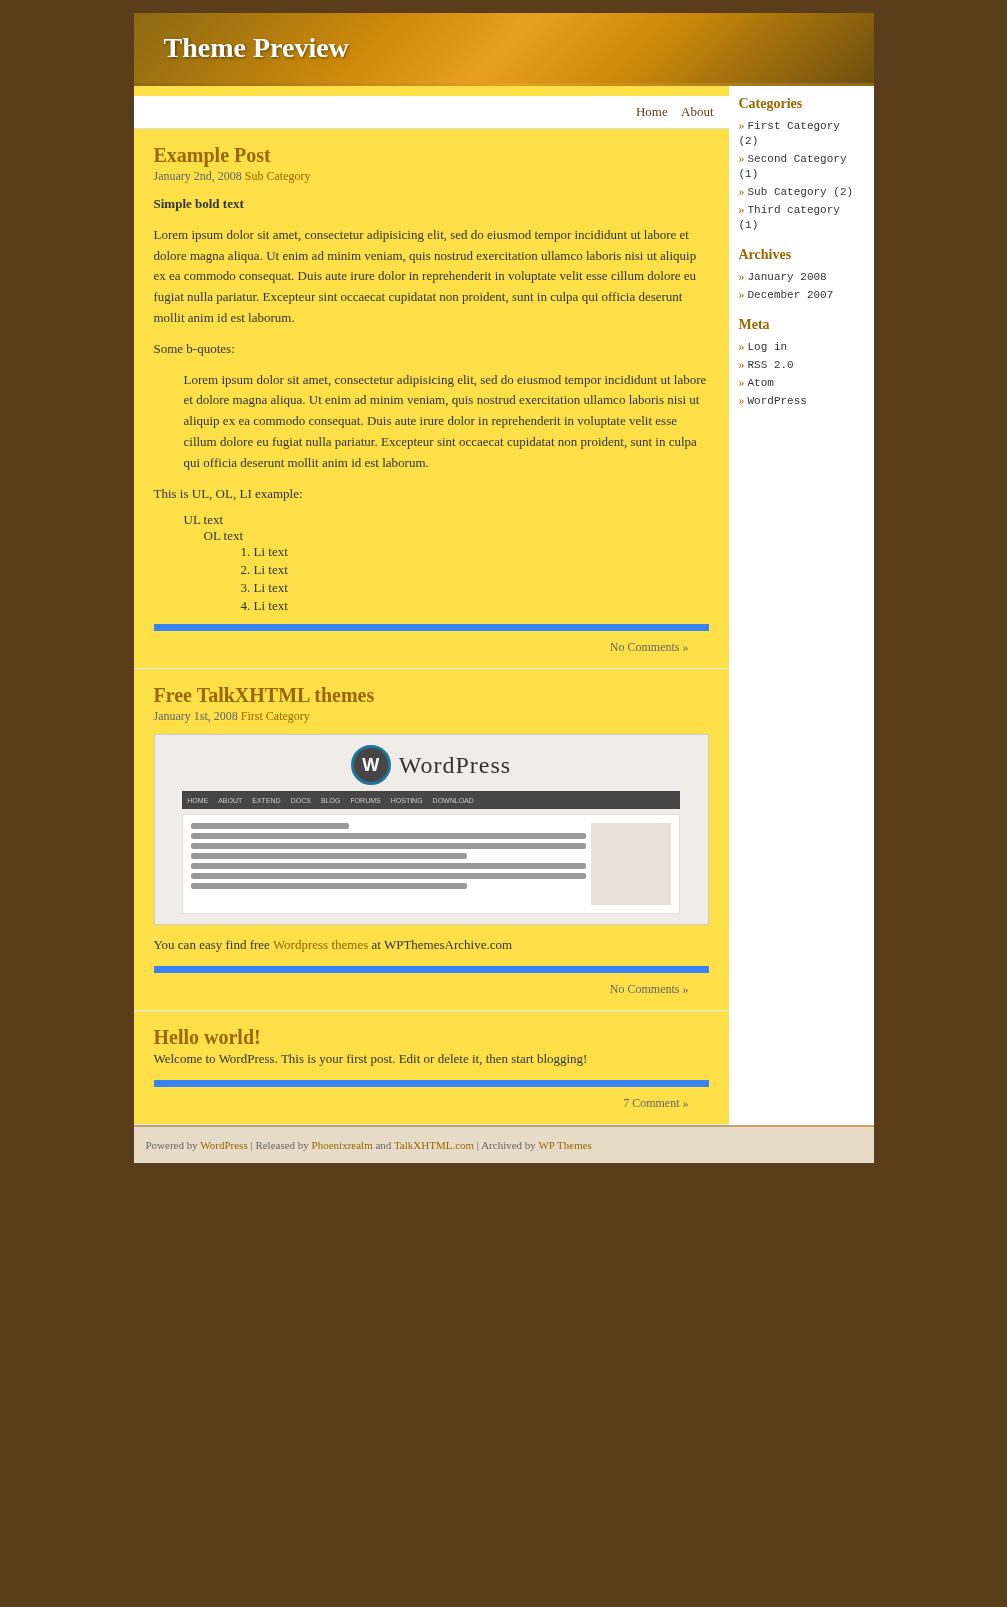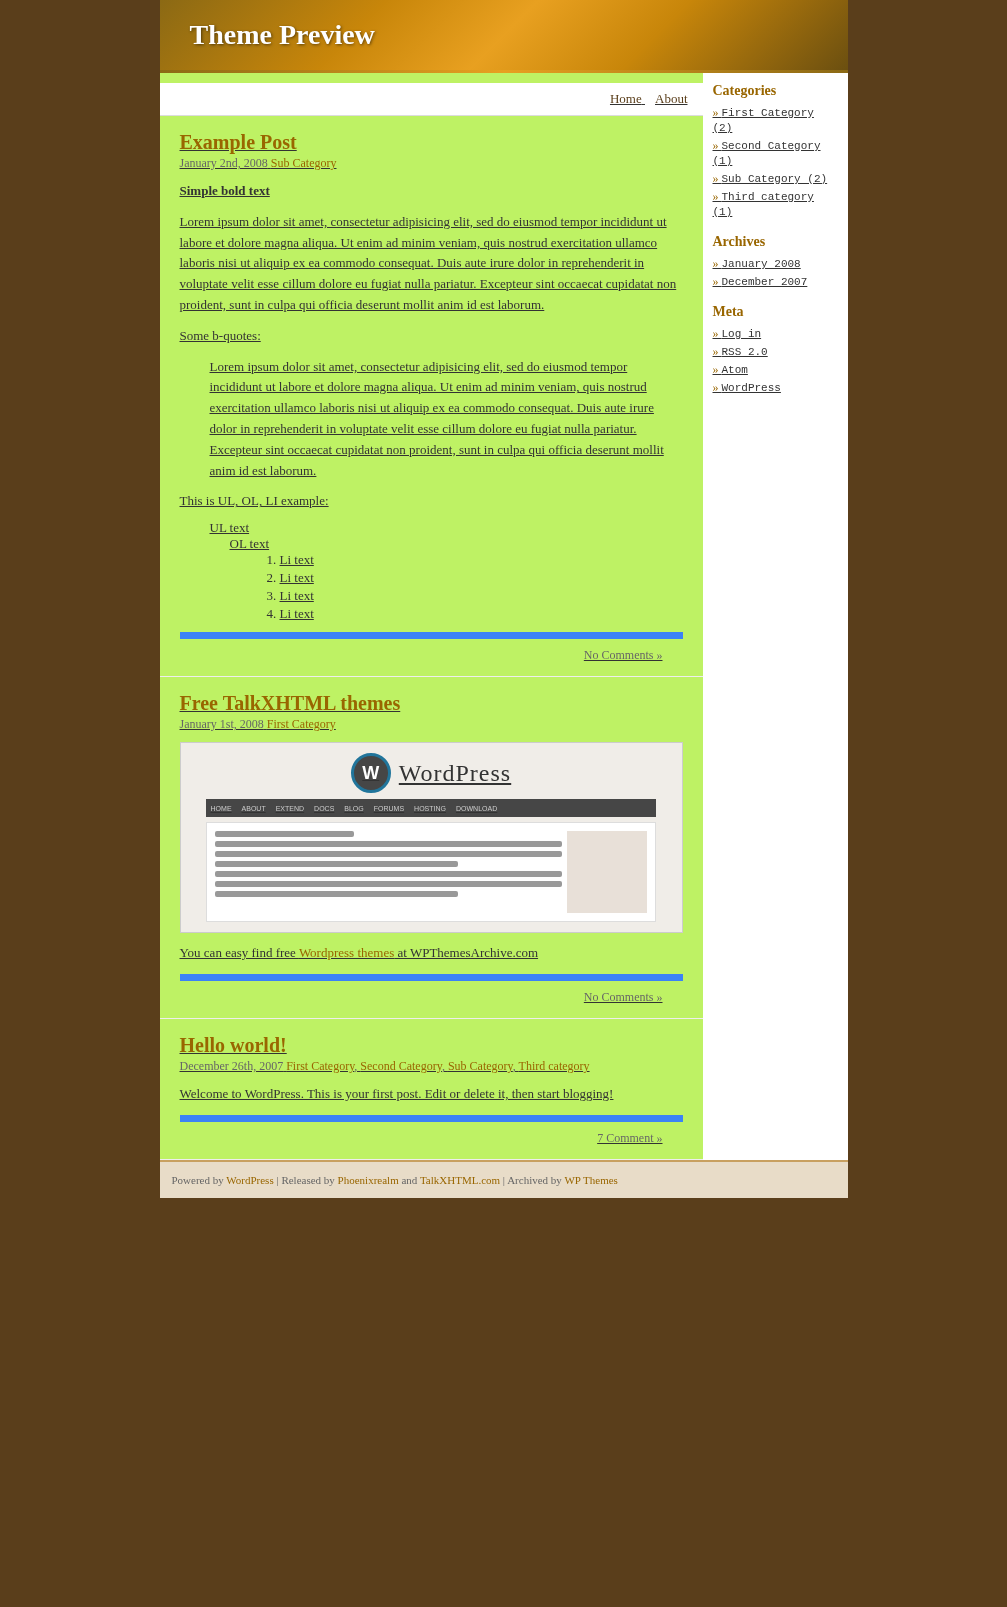--- a/index.html
+++ b/index.html
@@ -5,22 +5,22 @@
     * { margin: 0; padding: 0; box-sizing: border-box; }
 
     body {
       background-color: #5a3e1b;
       font-family: Georgia, 'Times New Roman', serif;
       font-size: 13px;
       color: #333;
     }
 
     #wrapper {
-      width: 688px;
-      margin: 0 auto;
+      width: 740px;
+      margin: 13px auto;
       background: #5a3e1b;
     }
 
     
     #header {
       width: 100%;
       height: 70px;
       background: linear-gradient(135deg, #8b6914 0%, #c8860a 30%, #e8a020 50%, #c8860a 70%, #6b4f10 100%);
       display: flex;
       align-items: center;
@@ -37,25 +37,24 @@
 
     
     #main-container {
       display: flex;
       gap: 0;
       padding: 0;
     }
 
     
     #content-area {
-      background: #bef264;
+      background: #fde047;
       flex: 1;
       min-width: 0;
       padding: 10px 0 0 0;
-      text-decoration: underline;
     }
 
     
     #nav-bar {
       background: #fff;
       padding: 8px 15px;
       text-align: right;
       border-bottom: 1px solid #ddd;
     }
 
@@ -259,21 +258,20 @@
       color: #996600;
       font-size: 14px;
       font-weight: bold;
       font-family: Georgia, serif;
       margin-bottom: 6px;
       border-bottom: none;
     }
 
     .sidebar-list {
       list-style: none;
-      text-decoration: underline;
     }
 
     .sidebar-list li {
       margin-bottom: 3px;
       font-size: 12px;
     }
 
     .sidebar-list li::before {
       content: '» ';
       color: #996600;
@@ -419,27 +417,20 @@
           </p>
         </div>
 
         <div class="post-footer">
           <a href="#">No Comments »</a>
         </div>
       </div>
 
       <div class="post">
         <a href="#" class="post-title">Hello world!</a>
-        <div class="post-meta">
-          <span>December 26th, 2007</span>
-          <a href="#">First Category</a>,
-          <a href="#">Second Category</a>,
-          <a href="#">Sub Category</a>,
-          <a href="#">Third category</a>
-        </div>
 
         <div class="post-content">
           <p>Welcome to WordPress. This is your first post. Edit or delete it, then start blogging!</p>
         </div>
 
         <div class="post-footer">
           <a href="#">7 Comment »</a>
         </div>
       </div>
 

